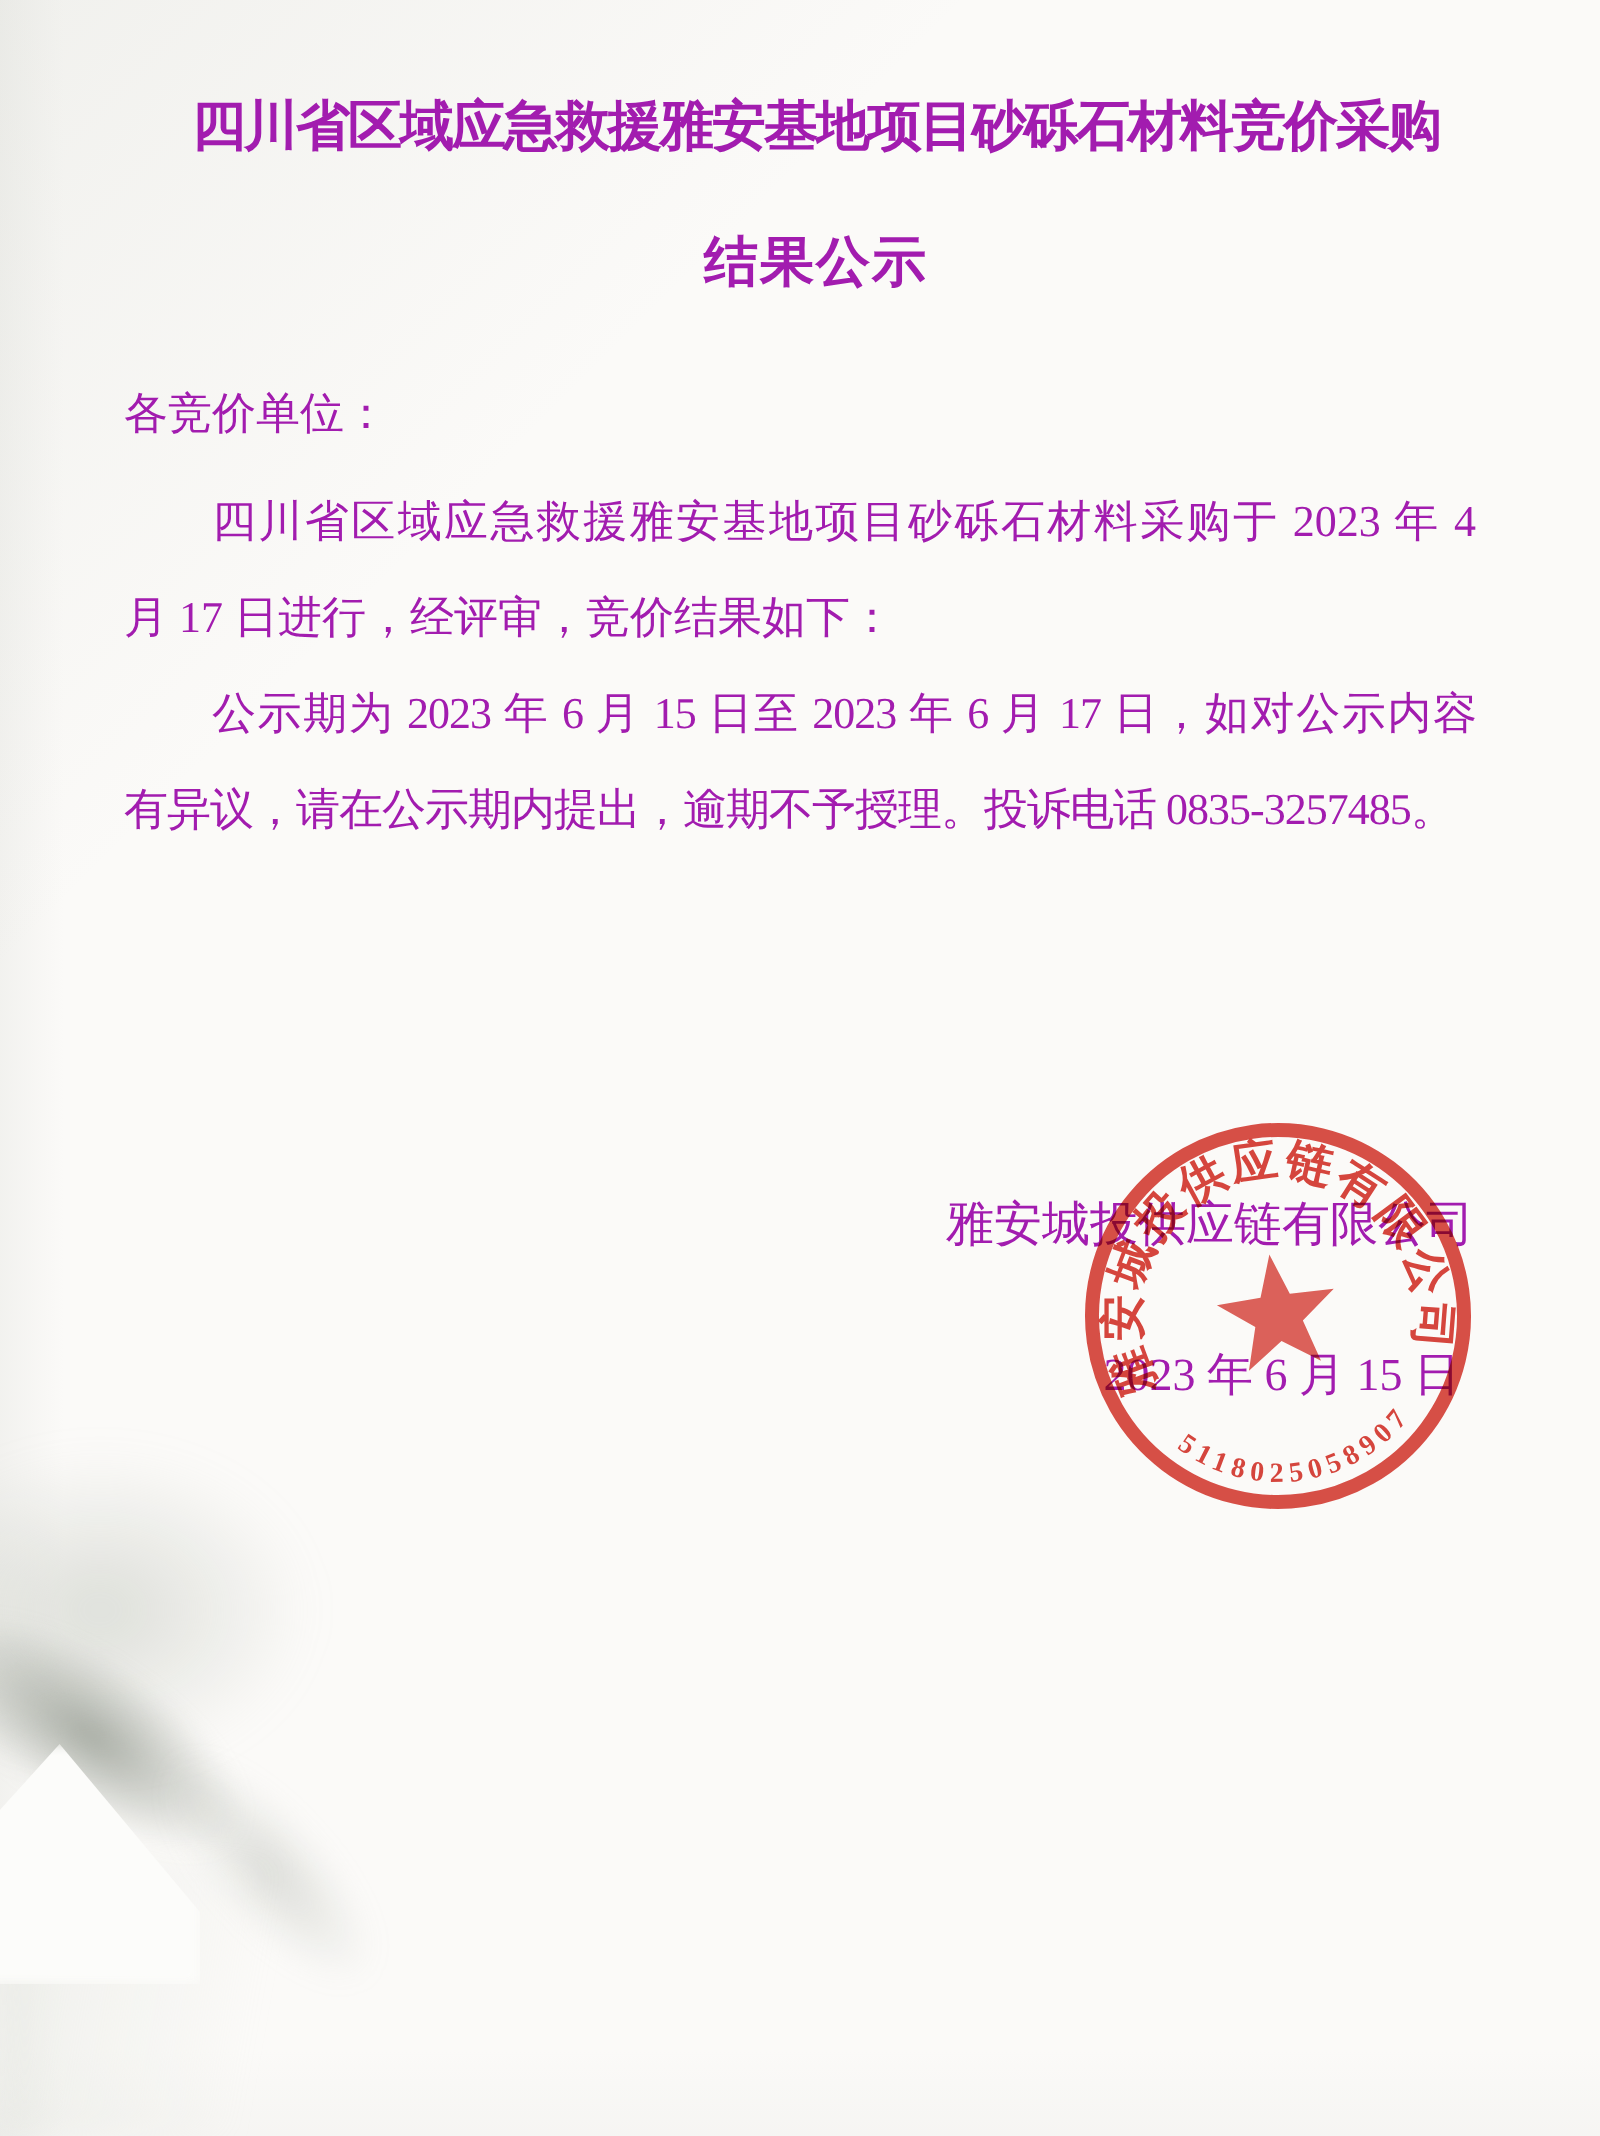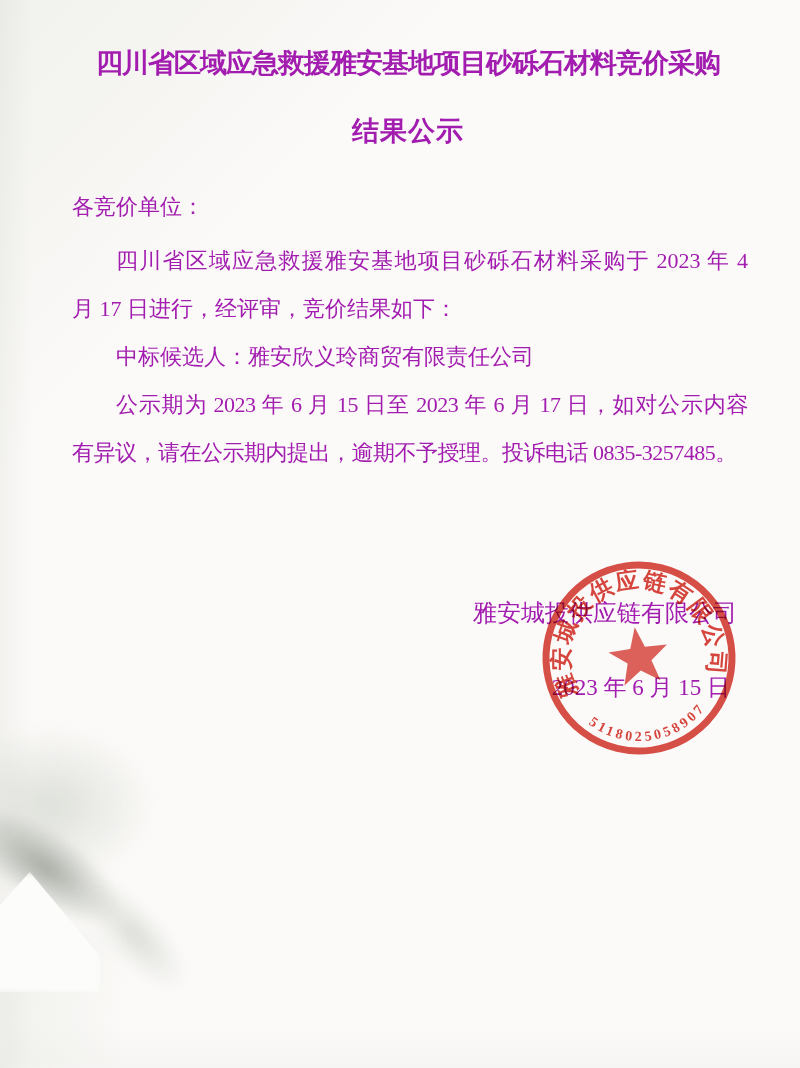--- a/index.html
+++ b/index.html
@@ -50,21 +50,21 @@
   }
   
   .title{
     position:absolute;left:0;width:800px;text-align:center;
     font-weight:bold;line-height:34px;
     transform:translateX(8px);
   }
   .title1{top:46px;font-size:27px;letter-spacing:-1px;}
   .title2{top:114px;font-size:27px;letter-spacing:1px;}
   .body-block{
-    position:absolute;left:72px;top:183px;width:676px;
+    position:absolute;left:62px;top:183px;width:676px;
     font-size:22px;line-height:48px;
   }
   .line{white-space:normal;}
   .indent{padding-left:44px;}
   .fill{text-align:justify;text-align-last:justify;}
   .tight{letter-spacing:-0.5px;}
   .gap-top{margin-top:6px;}
   .signature{
     position:absolute;right:63px;top:597px;
     font-size:24px;line-height:32px;text-align:right;
@@ -92,21 +92,20 @@
   <div class="scan-corner"></div>
   <div class="scan-notch"></div>
 
   <div class="title title1">四川省区域应急救援雅安基地项目砂砾石材料竞价采购</div>
   <div class="title title2">结果公示</div>
 
   <div class="body-block">
     <div class="line">各竞价单位：</div>
     <div class="line indent fill gap-top">四川省区域应急救援雅安基地项目砂砾石材料采购于 2023 年 4</div>
     <div class="line">月 17 日进行，经评审，竞价结果如下：</div>
-    <div class="line indent">中标候选人：雅安欣义玲商贸有限责任公司</div>
     <div class="line indent fill tight">公示期为 2023 年 6 月 15 日至 2023 年 6 月 17 日，如对公示内容</div>
     <div class="line tight">有异议，请在公示期内提出，逾期不予授理。投诉电话 0835-3257485。</div>
   </div>
 
   <div class="signature">雅安城投供应链有限公司</div>
   <div class="sig-date">2023 年 6 月 15 日</div>
 
   <svg class="seal" viewBox="-100 -100 200 200" aria-hidden="true">
     <circle r="93" fill="none" stroke-width="7" stroke-opacity="0.95" stroke="#d6382f"></circle>
     <path id="sealNamePath" d="M -63.4 29.6 A 70 70 0 1 1 63.4 29.6" fill="none"></path>

